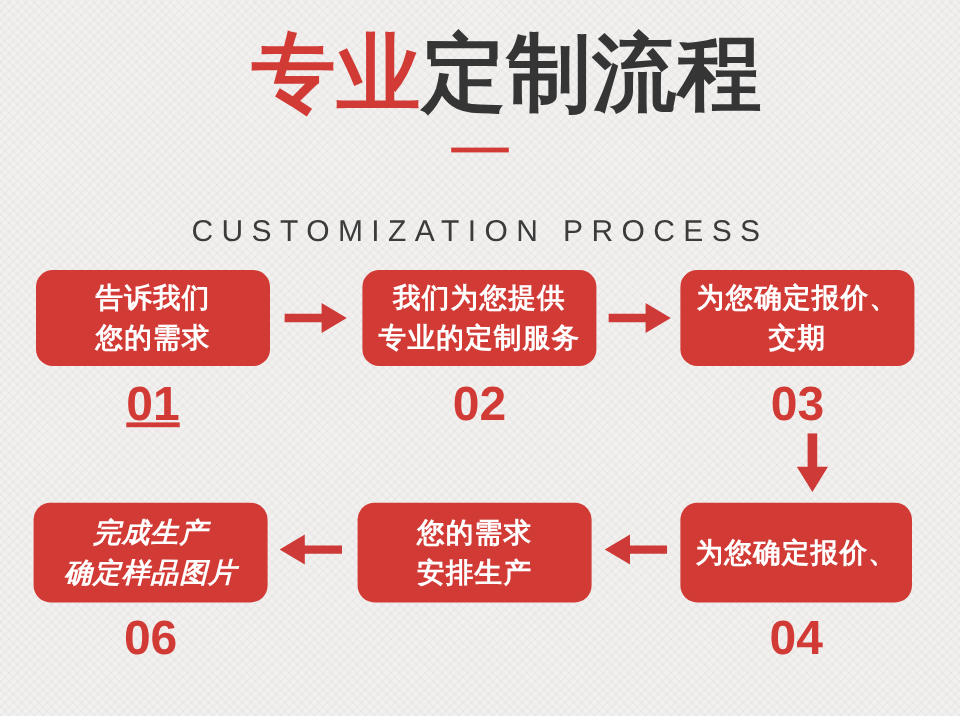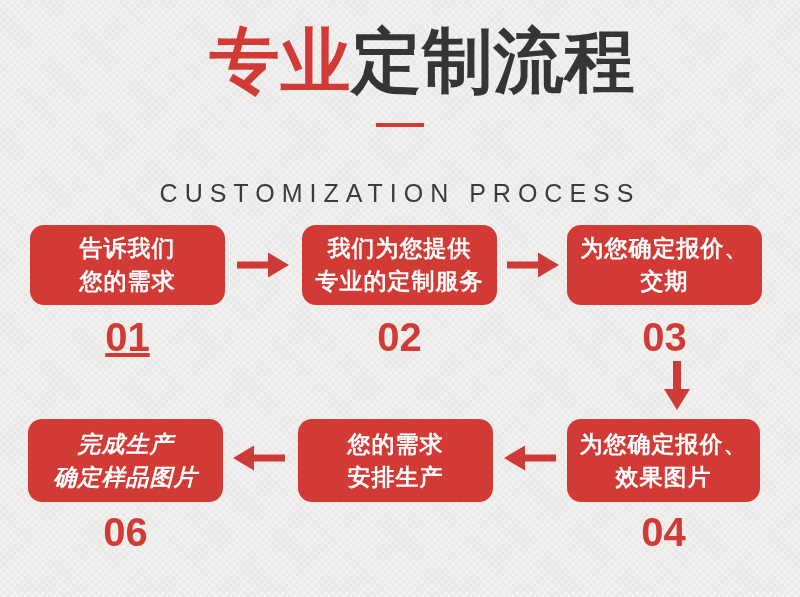--- a/index.html
+++ b/index.html
@@ -130,21 +130,20 @@
     <span>为您确定报价、</span>
     <span>交期</span>
   </div>
 
   <div class="step-num numrow1 n1">01</div>
   <div class="step-num numrow1 n2">02</div>
   <div class="step-num numrow1 n3">03</div>
 
   <div class="step-box row2 b4">
     <span>为您确定报价、</span>
-    <span>效果图片</span>
   </div>
   <div class="step-box row2 b5">
     <span>您的需求</span>
     <span>安排生产</span>
   </div>
   <div class="step-box row2 b6">
     <span>完成生产</span>
     <span>确定样品图片</span>
   </div>
 

